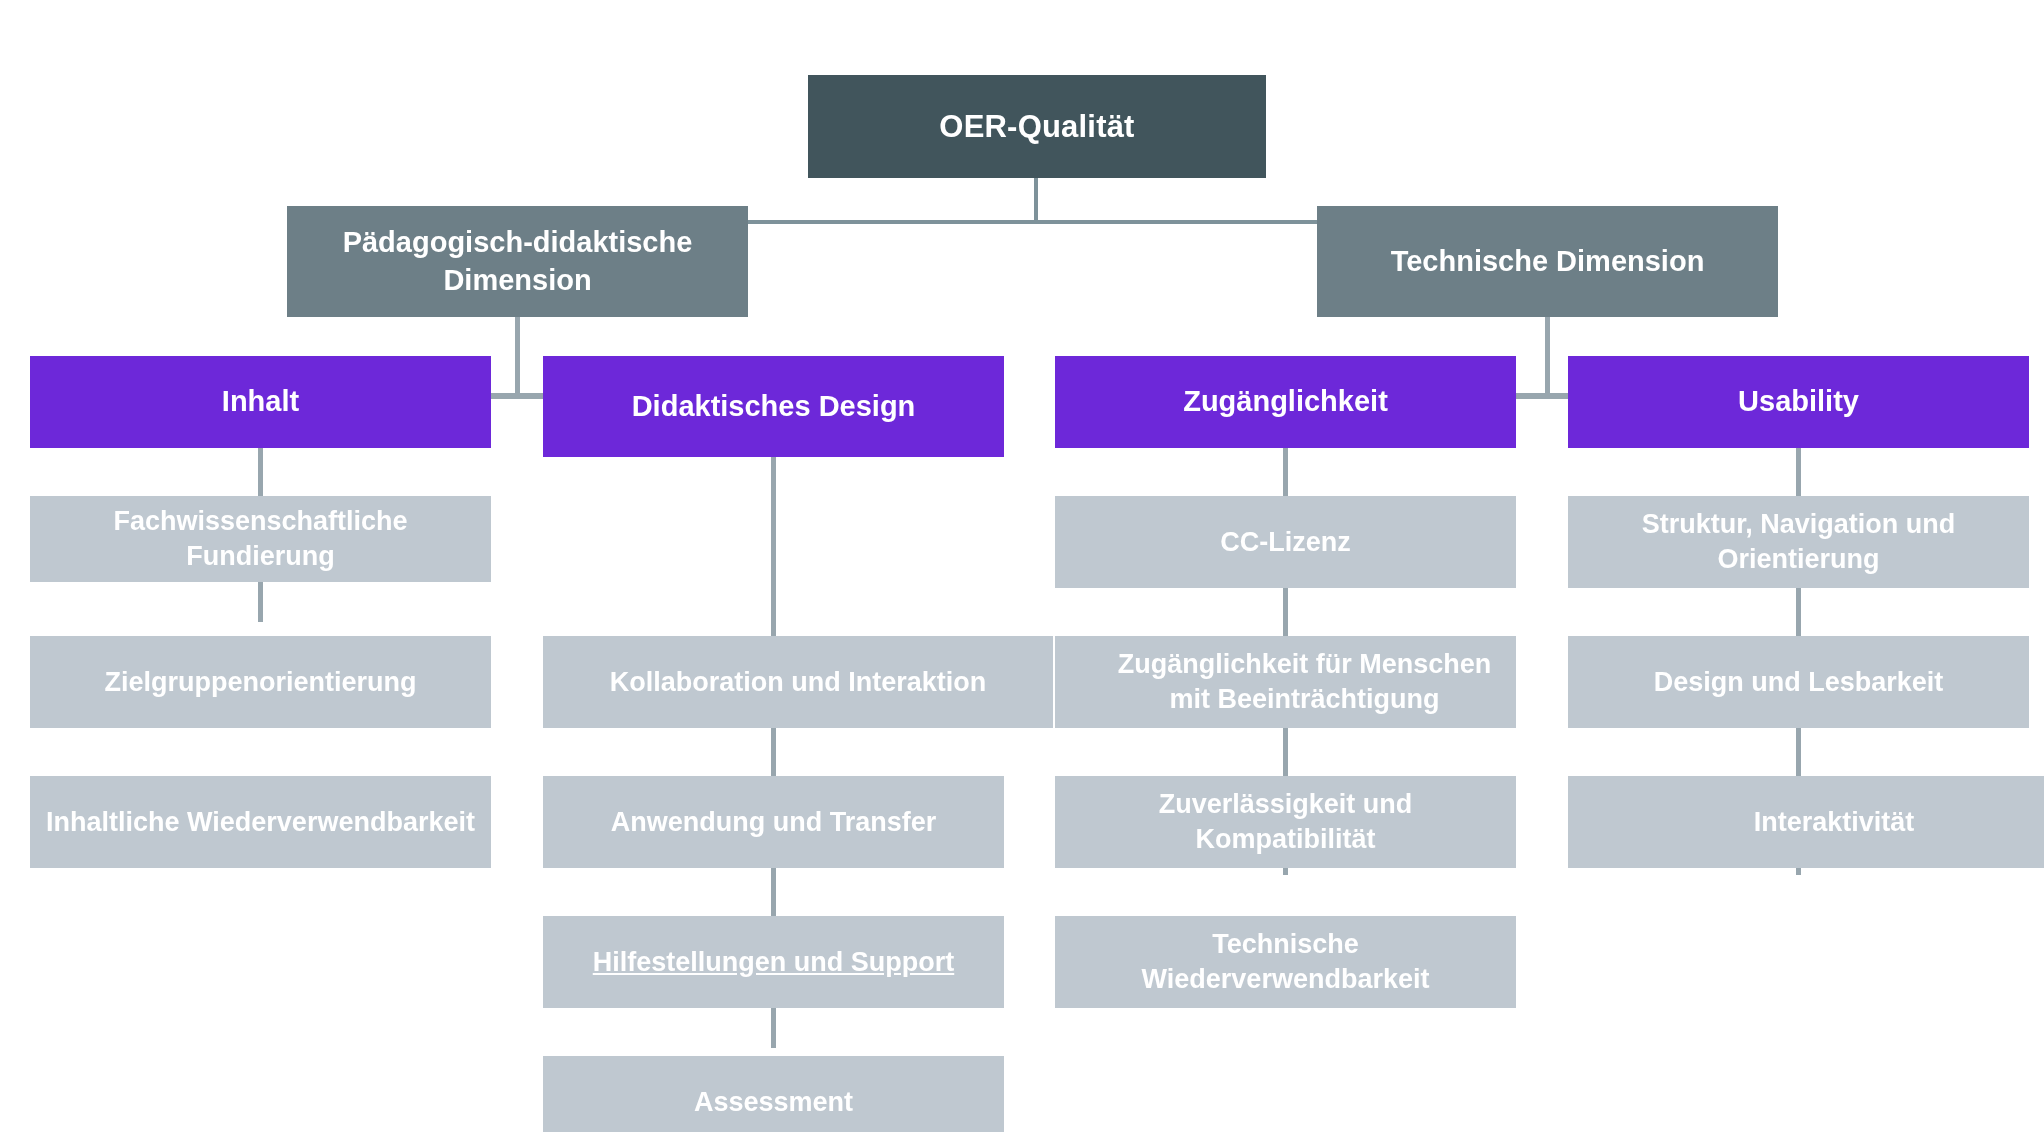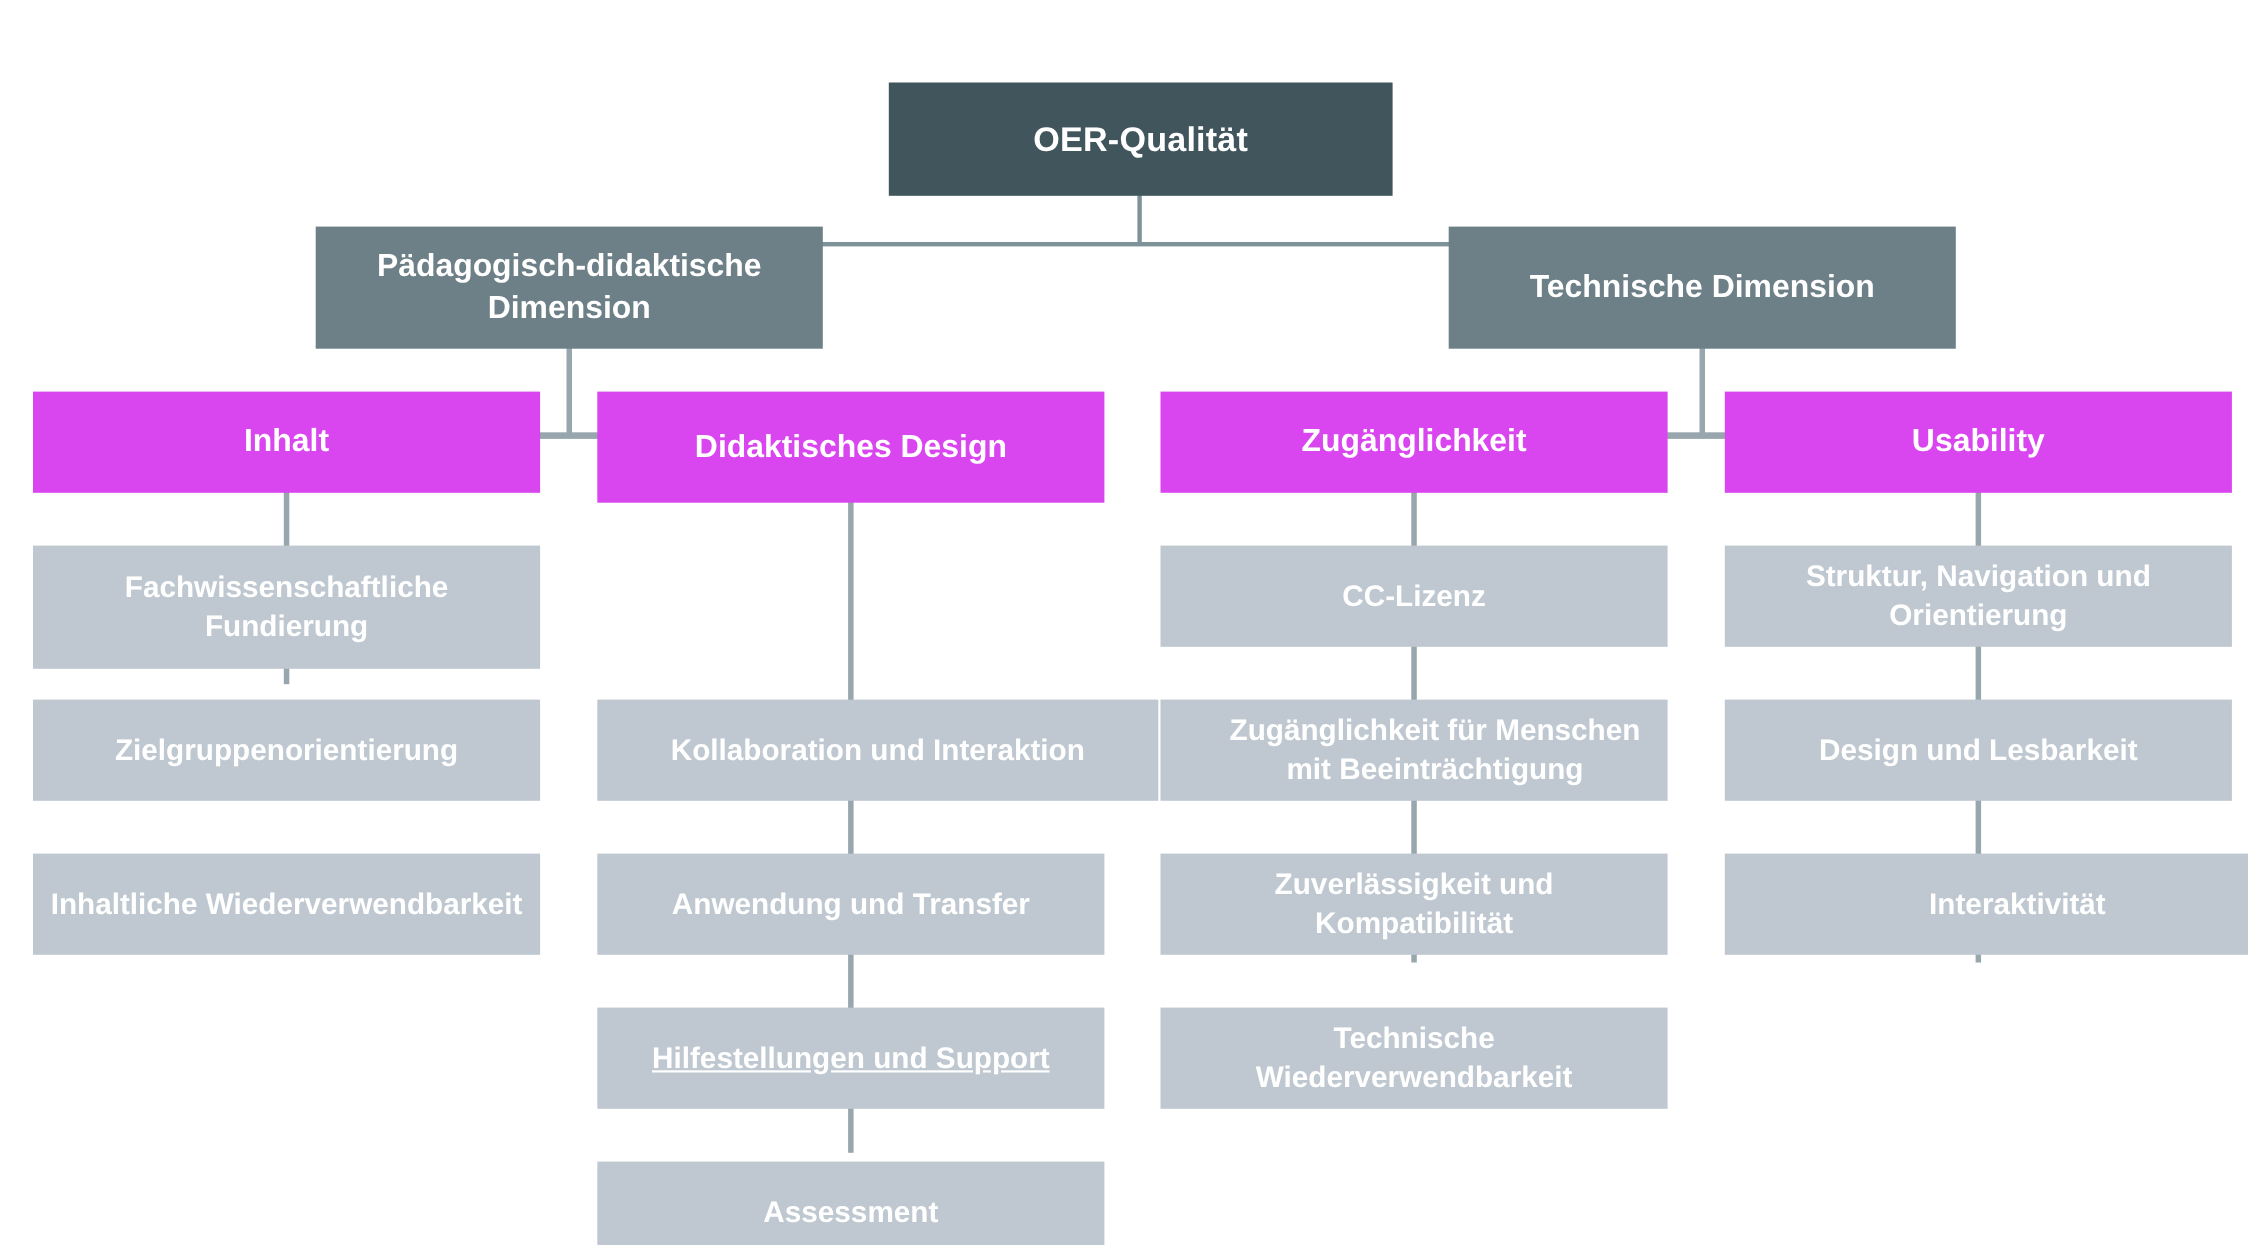--- a/index.html
+++ b/index.html
@@ -47,21 +47,21 @@
   .lvl-root {
     background: #41555C;
     font-size: 31px;
     letter-spacing: .2px;
   }
   .lvl-dim {
     background: #6D7F87;
     font-size: 29px;
   }
   .lvl-cat {
-    background: #d946ef;
+    background: #6d28d9;
     font-size: 29px;
   }
   .lvl-leaf {
     background: #BFC8D0;
     font-size: 27px;
   }
   .node span { display: block; width: 100%; }
 </style>
 </head>
 <body>
@@ -104,21 +104,21 @@
   </div>
 
   <div class="node lvl-cat" style="left:1055px; top:308px; width:461px; height:92px;">
     <span>Zugänglichkeit</span>
   </div>
 
   <div class="node lvl-cat" style="left:1568px; top:308px; width:461px; height:92px;">
     <span>Usability</span>
   </div>
 
-  <div class="node lvl-leaf" style="left:30px; top:448px; width:461px; height:112px;">
+  <div class="node lvl-leaf" style="left:30px; top:448px; width:461px; height:86px;">
     <span>Fachwissenschaftliche Fundierung</span>
   </div>
   <div class="node lvl-leaf" style="left:30px; top:588px; width:461px; height:92px;">
     <span>Zielgruppenorientierung</span>
   </div>
   <div class="node lvl-leaf" style="left:30px; top:728px; width:461px; height:92px;">
     <span>Inhaltliche Wiederverwendbarkeit</span>
   </div>
 
   <div class="node lvl-leaf" style="left:543px; top:588px; width:510px; height:92px;">

